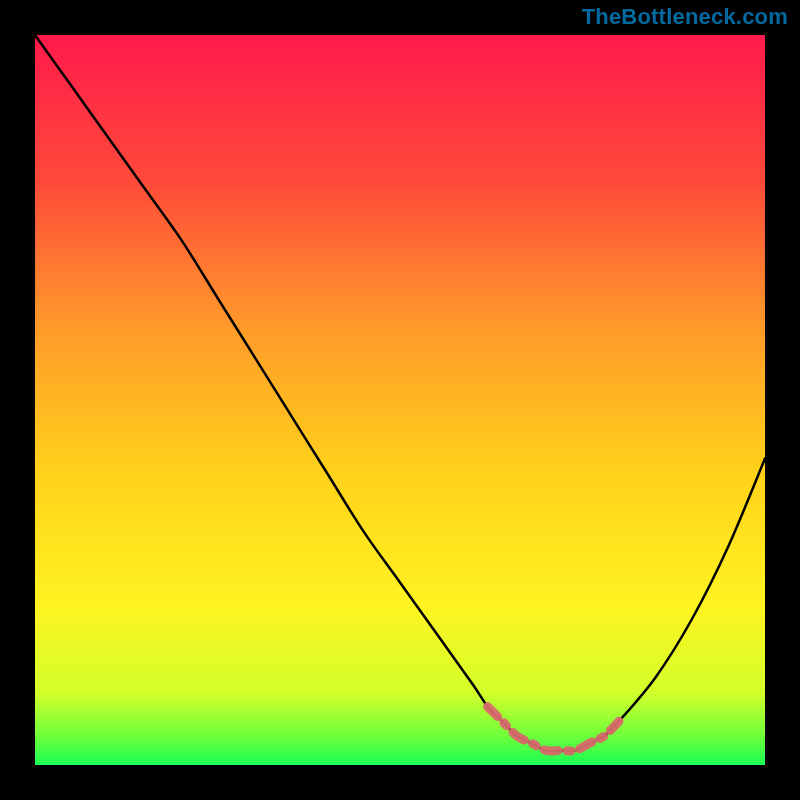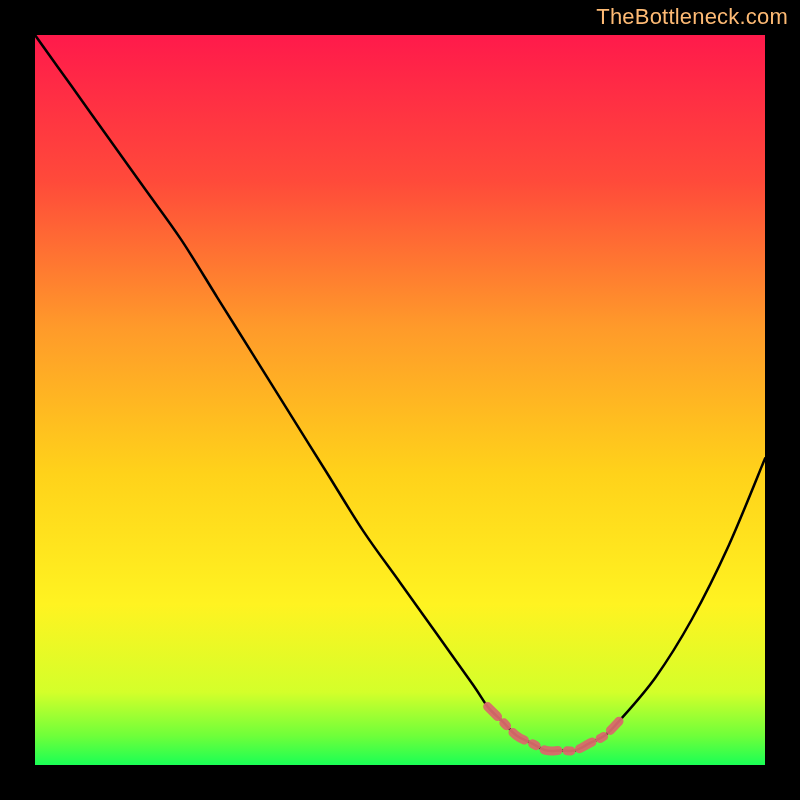--- a/index.html
+++ b/index.html
@@ -13,23 +13,23 @@
   }
   .frame {
     position: absolute;
     inset: 0;
     background: #000;
   }
   .watermark {
     position: absolute;
     top: 4px;
     right: 12px;
-    color: #fdba74;
+    color: #0369a1;
     font-size: 22px;
-    font-weight: 400;
+    font-weight: 700;
     letter-spacing: 0.2px;
     z-index: 5;
     margin-left: 40px;
   }
   .plot-wrap {
     position: absolute;
     left: 35px;
     top: 35px;
     width: 730px;
     height: 730px;

